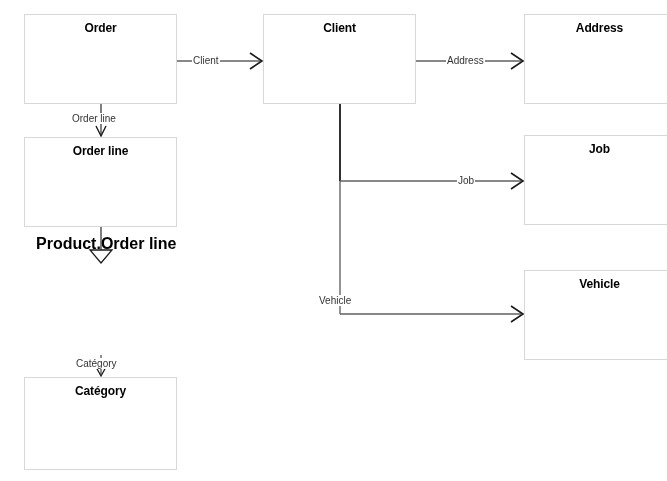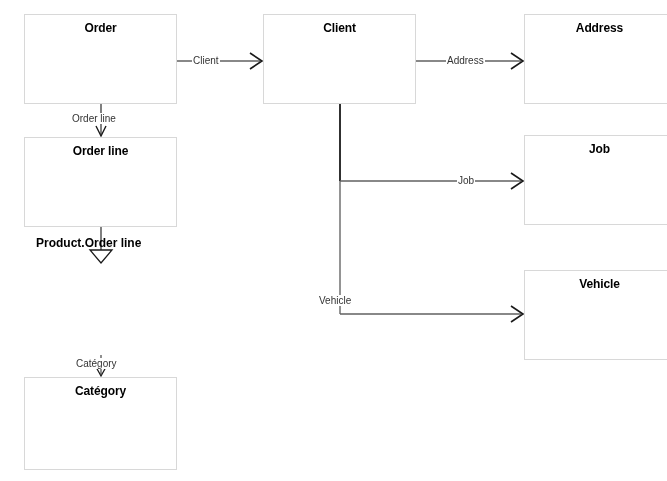--- a/index.html
+++ b/index.html
@@ -43,21 +43,21 @@
     position: absolute;
     font-size: 10px;
     color: #333333;
     background: #ffffff;
     font-family: "Liberation Sans", sans-serif;
     white-space: nowrap;
     padding: 0 1px;
     line-height: 11px;
   }
   .edge-label.bold {
-    font-size: 12px;
+    font-size: 16px;
     font-weight: bold;
     color: #000000;
     background: transparent;
   }
   svg.edges {
     position: absolute;
     left: 0;
     top: 0;
     width: 667px;
     height: 481px;

